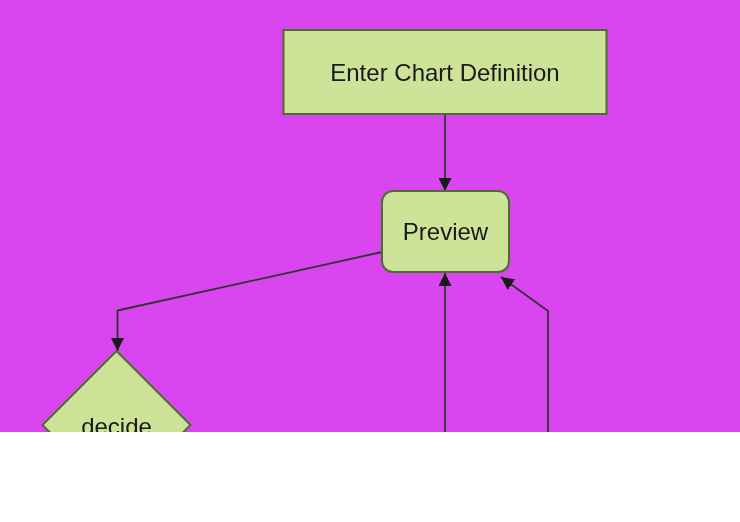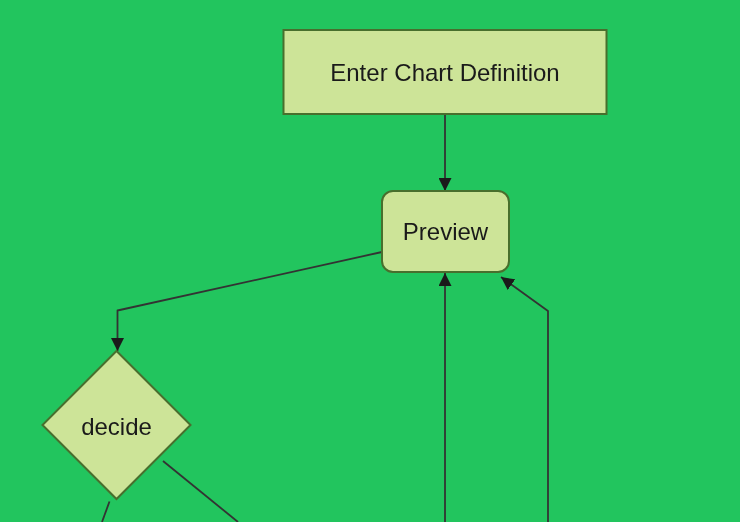--- a/index.html
+++ b/index.html
@@ -4,23 +4,23 @@
 <style>
   html, body {
     margin: 0;
     padding: 0;
     background: #ffffff;
     font-family: "Liberation Sans", "DejaVu Sans", sans-serif;
   }
   .viewport {
     position: relative;
     width: 740px;
-    height: 522px;
+    height: 432px;
     overflow: hidden;
-    background: #22c55e;
+    background: #d946ef;
     text-decoration: underline;
   }
   svg.flowchart {
     display: block;
     width: 740px;
     height: 522px;
   }
   .edge {
     fill: none;
     stroke-width: 1.8px;

